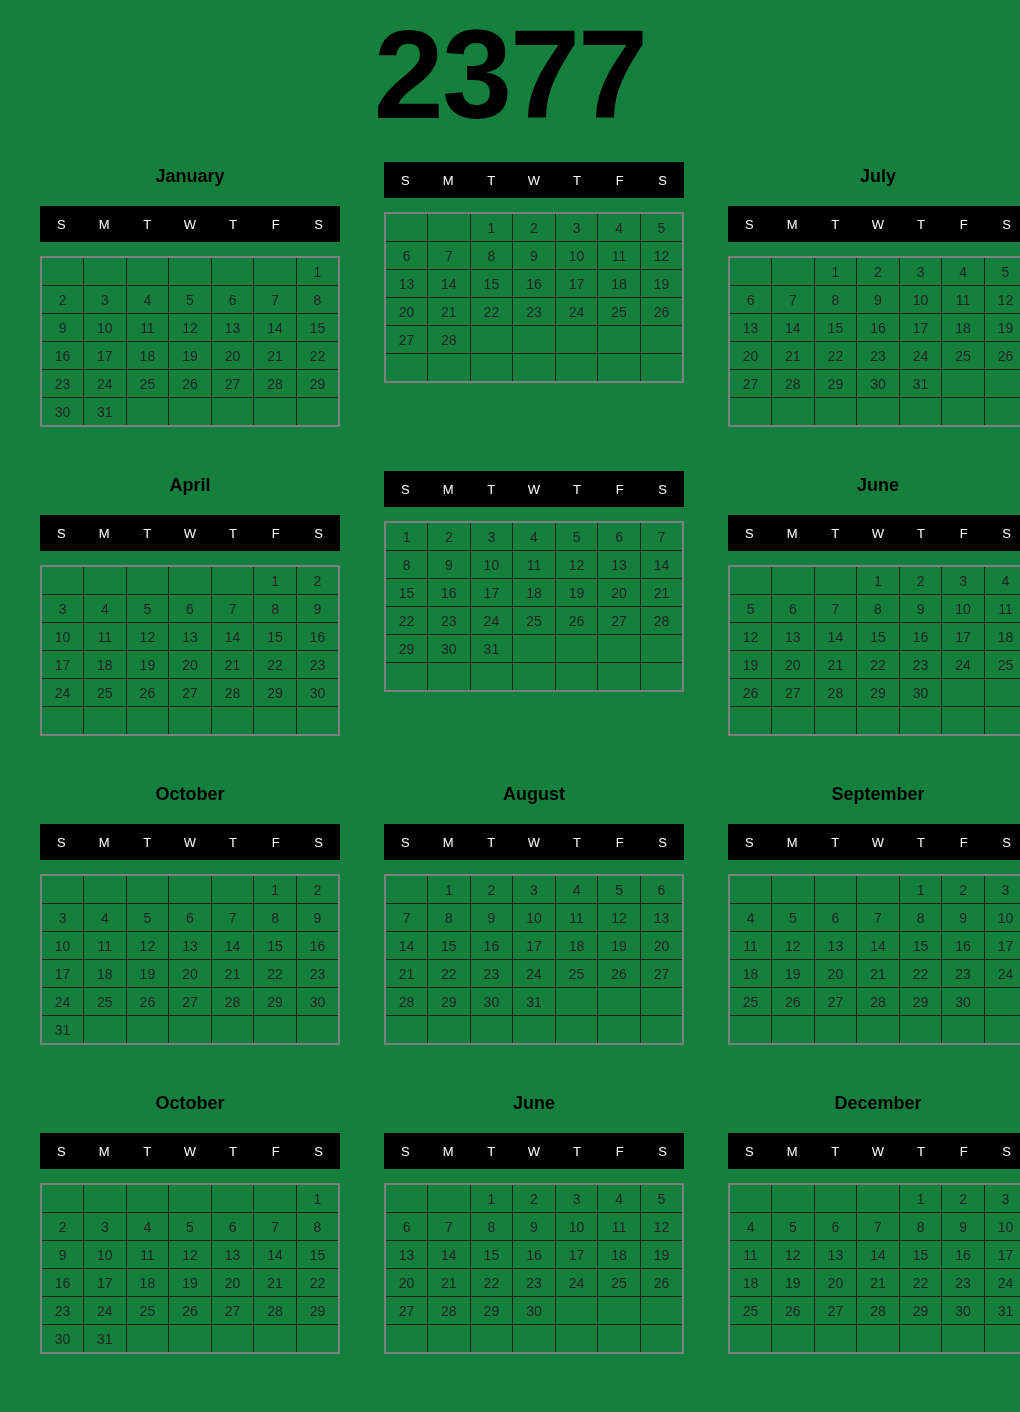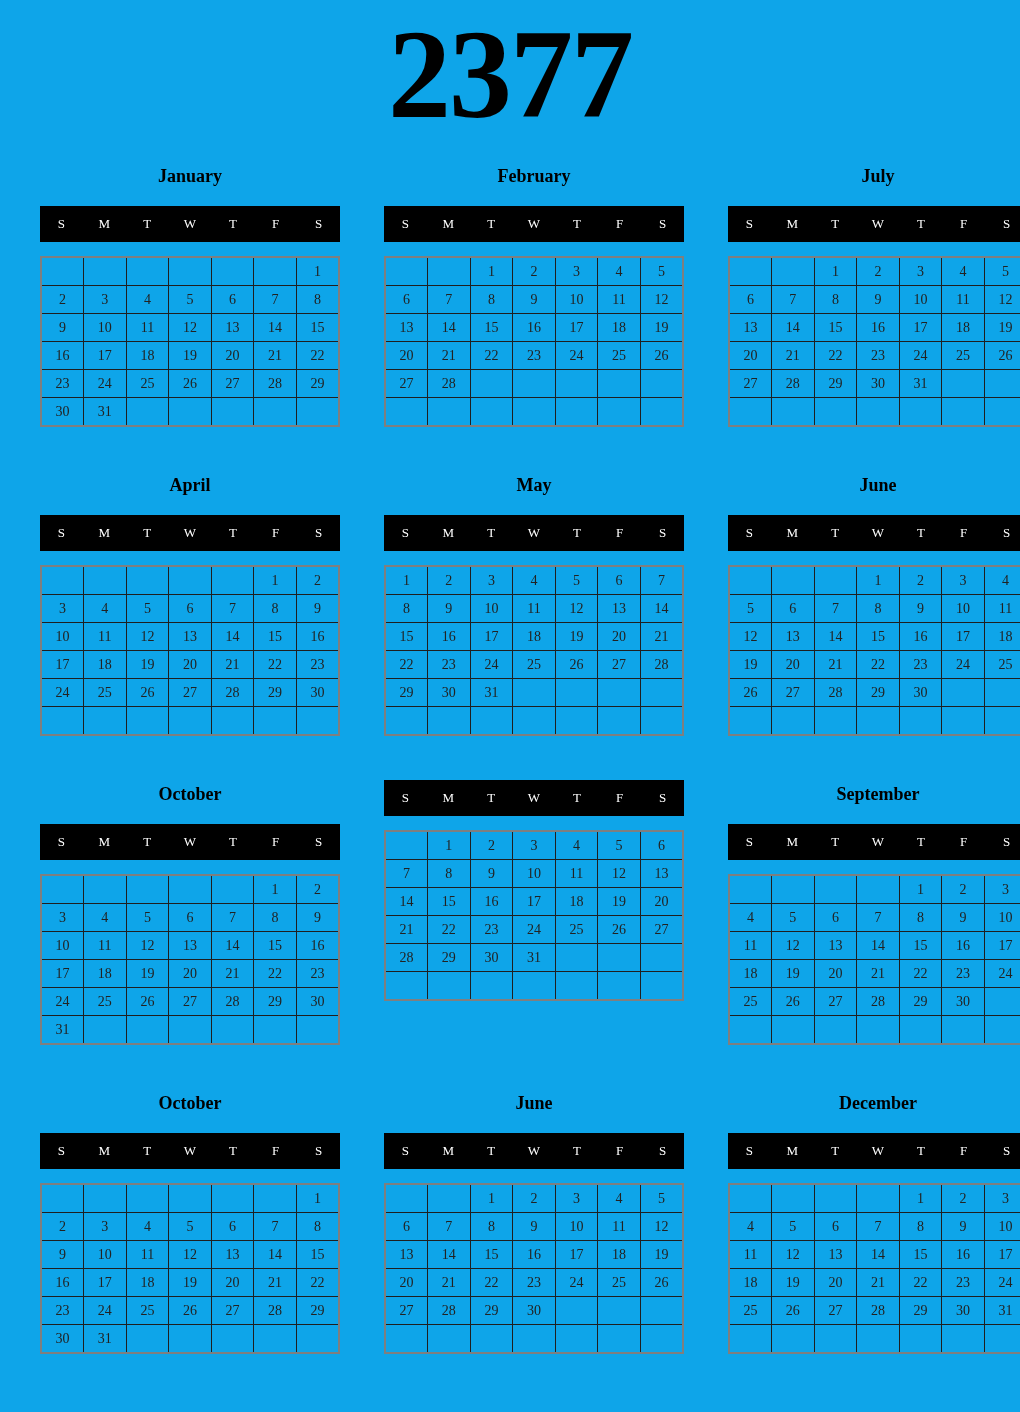--- a/index.html
+++ b/index.html
@@ -4,22 +4,22 @@
 <style>
   html, body {
     margin: 0;
     padding: 0;
     background: #ffffff;
   }
   .page {
     position: relative;
     width: 1020px;
     height: 1412px;
-    background: #0ea5e9;
-    font-family: Liberation Serif, serif;
+    background: #15803d;
+    font-family: Liberation Sans, sans-serif;
     overflow: hidden;
   }
   .year-title {
     height: 150px;
     display: flex;
     align-items: center;
     justify-content: center;
     font-size: 126px;
     font-weight: bold;
     line-height: 1;
@@ -146,21 +146,20 @@
               <td></td>
               <td></td>
               <td></td>
               <td></td>
             </tr>
           </tbody>
     </table>
   </section>
 
   <section class="month">
-    <h2 class="month-name">February</h2>
     <div class="dow-bar">
           <span class="dow-label">S</span>
           <span class="dow-label">M</span>
           <span class="dow-label">T</span>
           <span class="dow-label">W</span>
           <span class="dow-label">T</span>
           <span class="dow-label">F</span>
           <span class="dow-label">S</span>
         </div>
     <table class="date-grid">
@@ -359,21 +358,20 @@
               <td></td>
               <td></td>
               <td></td>
               <td></td>
             </tr>
           </tbody>
     </table>
   </section>
 
   <section class="month">
-    <h2 class="month-name">May</h2>
     <div class="dow-bar">
           <span class="dow-label">S</span>
           <span class="dow-label">M</span>
           <span class="dow-label">T</span>
           <span class="dow-label">W</span>
           <span class="dow-label">T</span>
           <span class="dow-label">F</span>
           <span class="dow-label">S</span>
         </div>
     <table class="date-grid">
@@ -572,20 +570,21 @@
               <td></td>
               <td></td>
               <td></td>
               <td></td>
             </tr>
           </tbody>
     </table>
   </section>
 
   <section class="month">
+    <h2 class="month-name">August</h2>
     <div class="dow-bar">
           <span class="dow-label">S</span>
           <span class="dow-label">M</span>
           <span class="dow-label">T</span>
           <span class="dow-label">W</span>
           <span class="dow-label">T</span>
           <span class="dow-label">F</span>
           <span class="dow-label">S</span>
         </div>
     <table class="date-grid">

